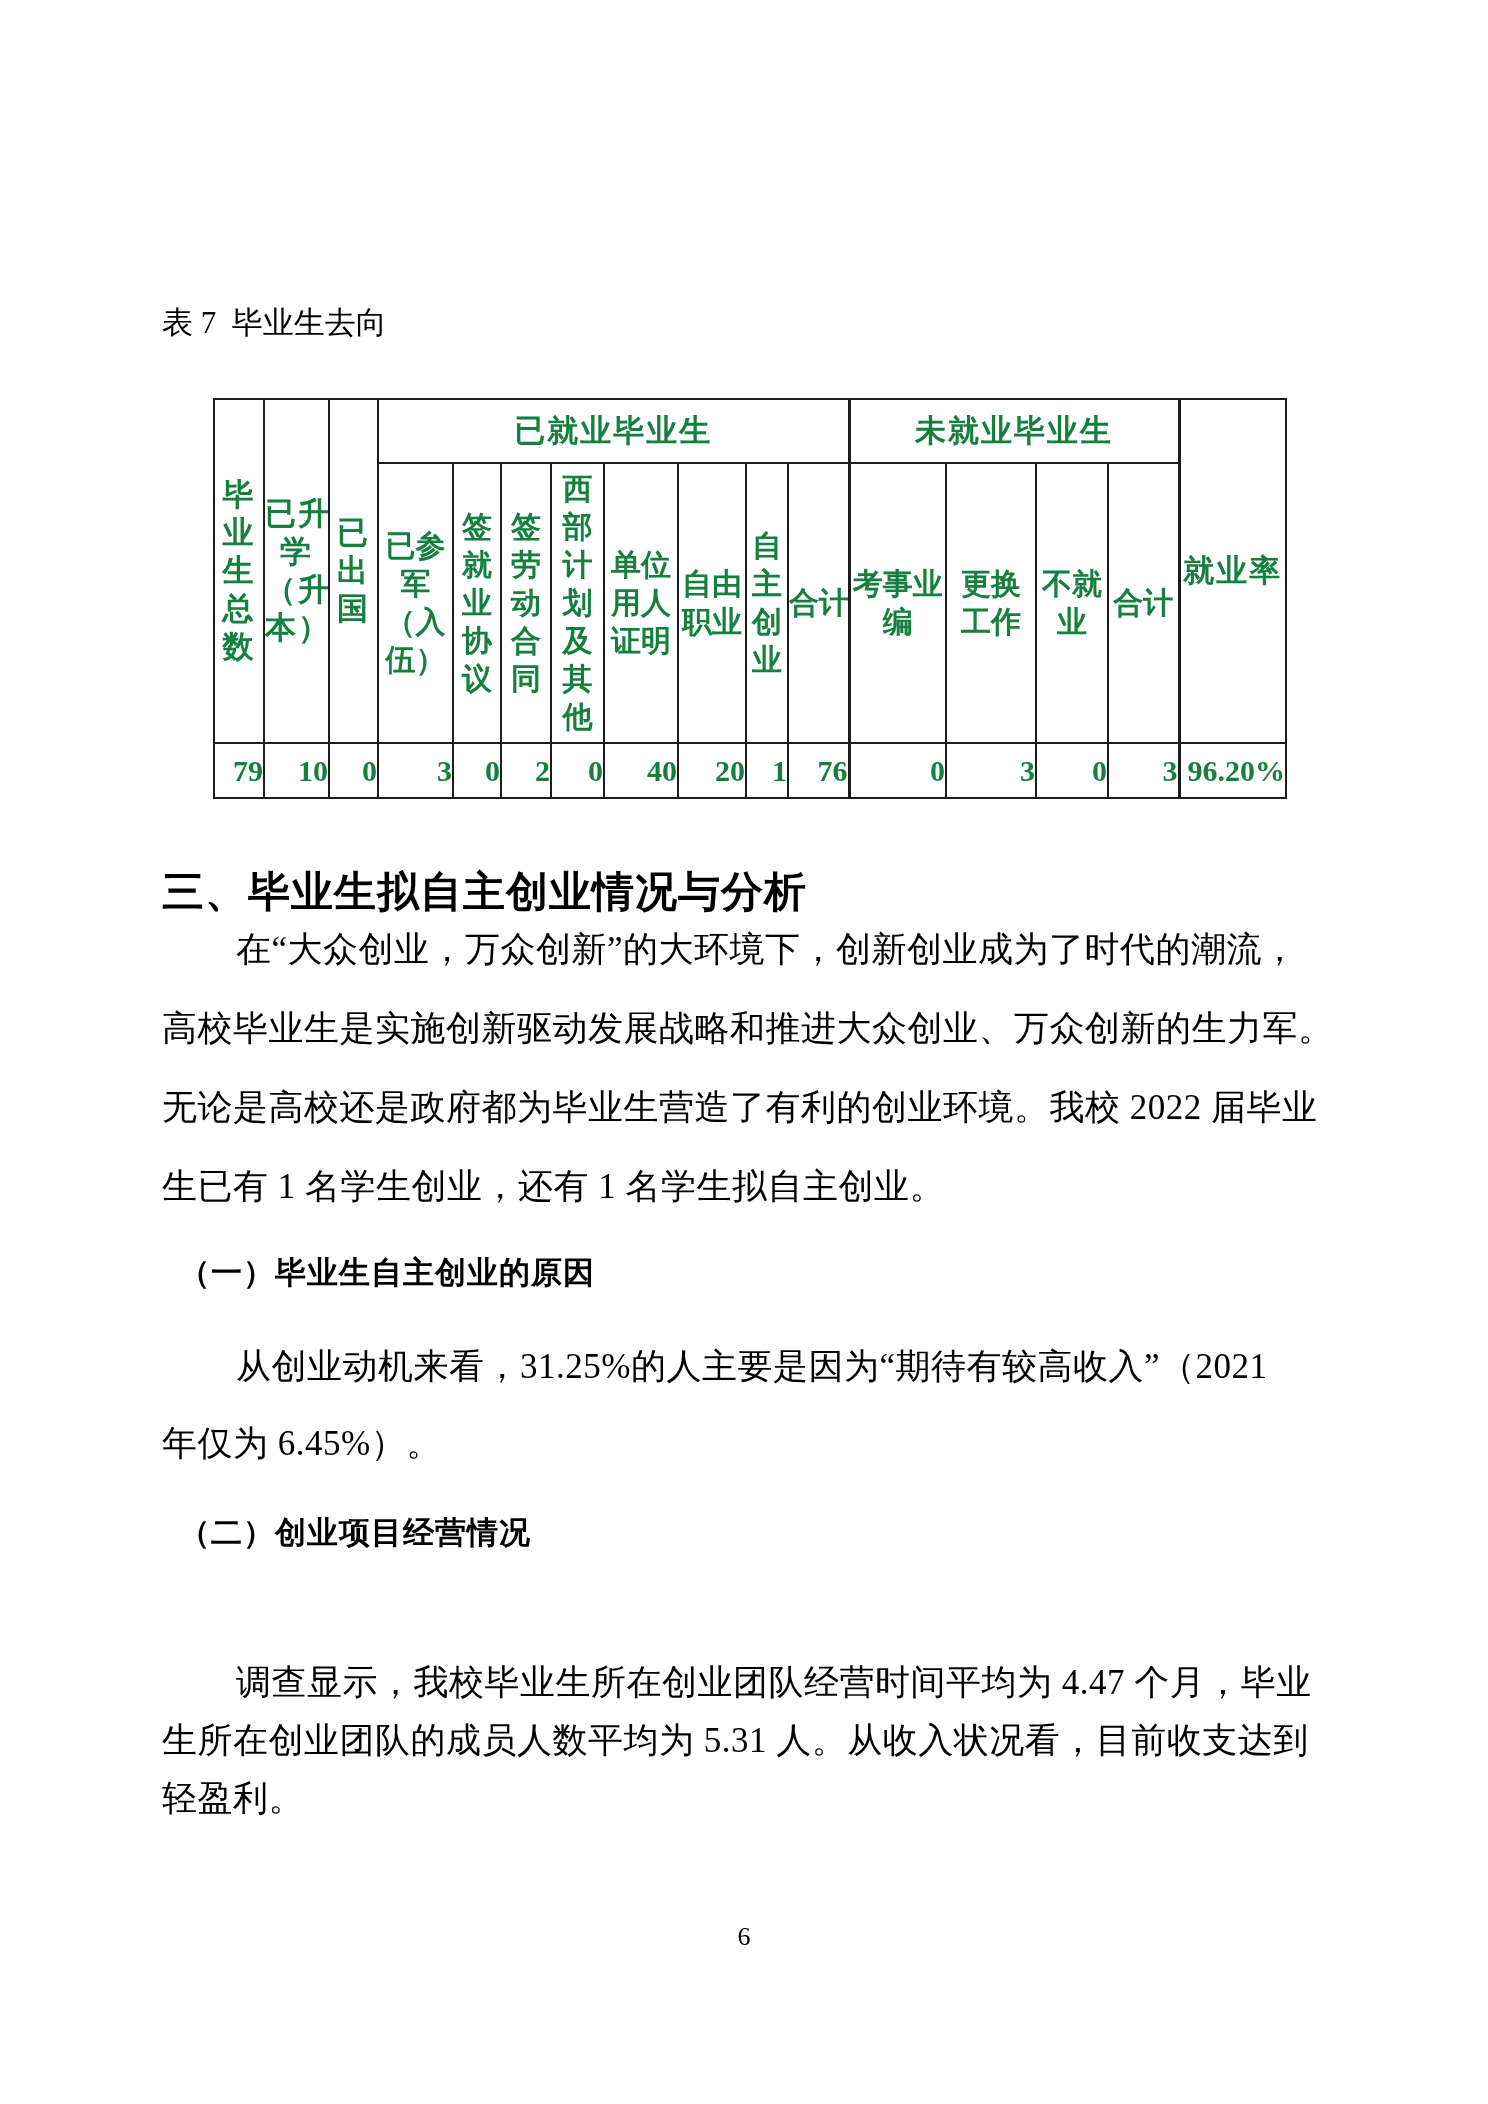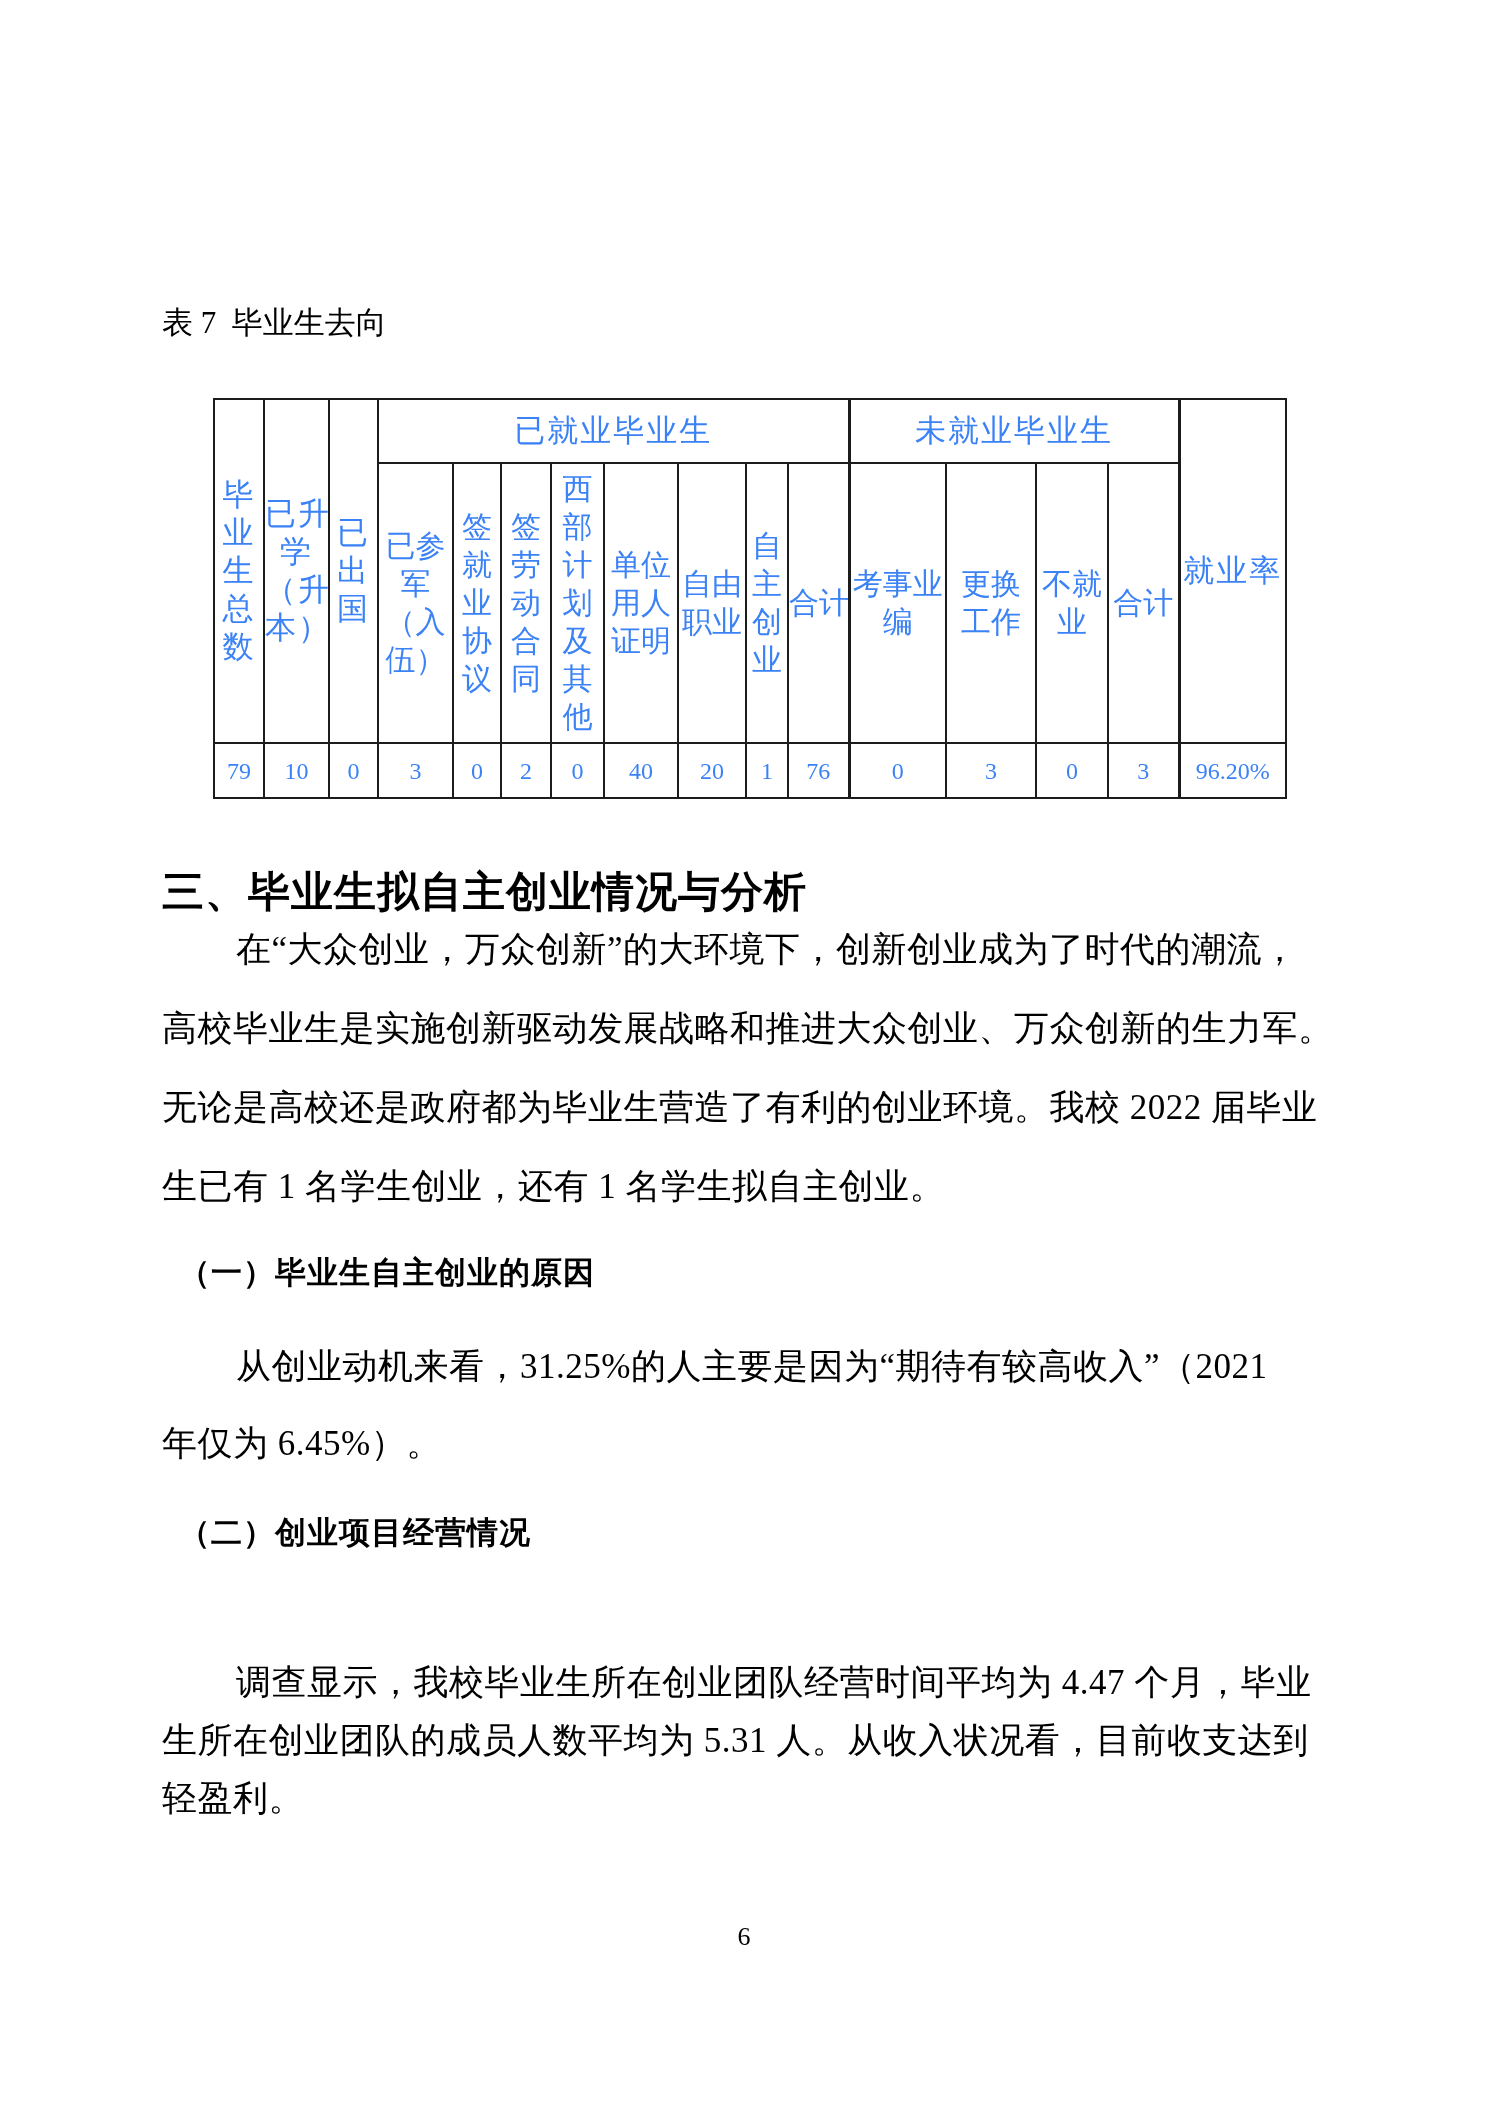--- a/index.html
+++ b/index.html
@@ -39,24 +39,24 @@
     font-family:"Liberation Serif","DejaVu Serif",serif;
   }
   table.dest {
     position:absolute; left:213px; top:398px;
     width:1072px; table-layout:fixed; border-collapse:collapse;
     font-family:"Liberation Serif","DejaVu Serif",serif;
   }
   table.dest th, table.dest td {
     border:2px solid #1c1c1c; padding:0; margin:0;
     text-align:center; vertical-align:middle;
-    font-weight:normal; color:#3b82f6; overflow:hidden;
+    font-weight:bold; color:#15803d; overflow:hidden;
   }
   table.dest th { font-size:30px; line-height:38px; white-space:pre; }
-  table.dest td { font-size:24px; line-height:34px; white-space:pre; }
+  table.dest td { font-size:30px; line-height:34px; white-space:pre;text-align:right; }
   tr.row-group th { height:62px; font-size:31px; letter-spacing:2px; }
   tr.row-heads th { height:278px; }
   tr.row-data  td { height:53px; }
   .bL3 { border-left-width:3px !important; }
 </style>
 </head>
 <body>
 
 <div class="page">
 

